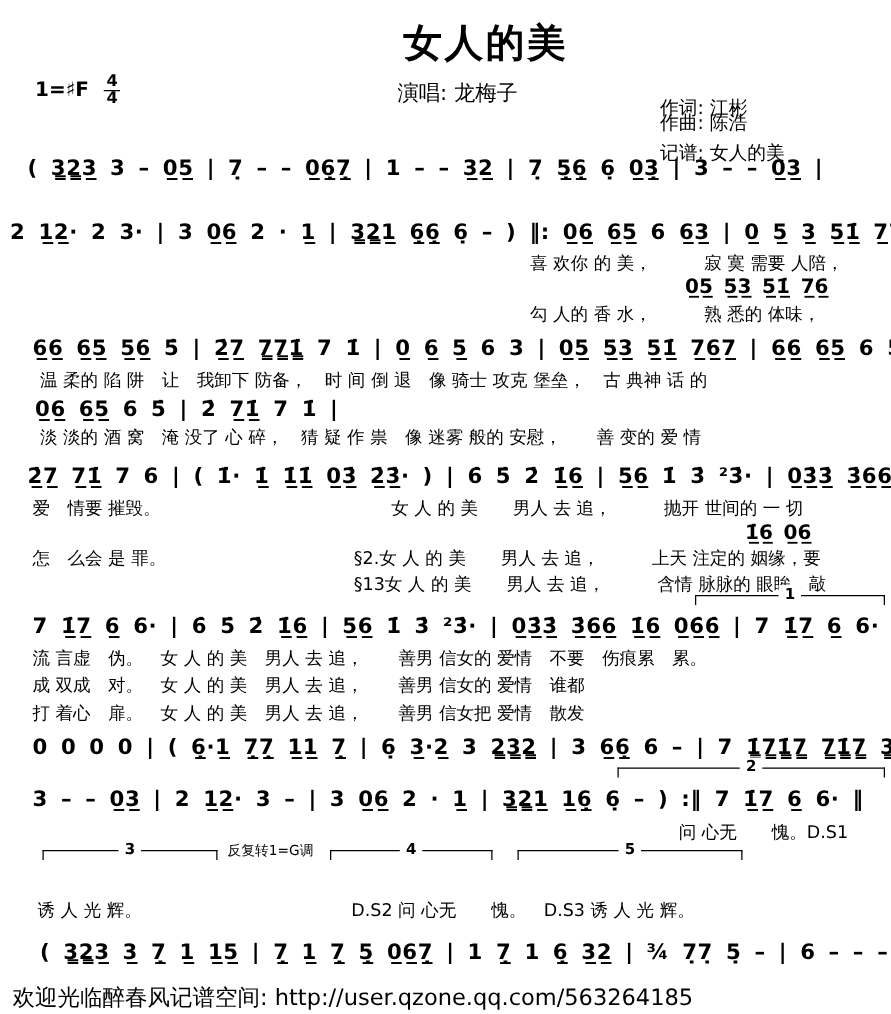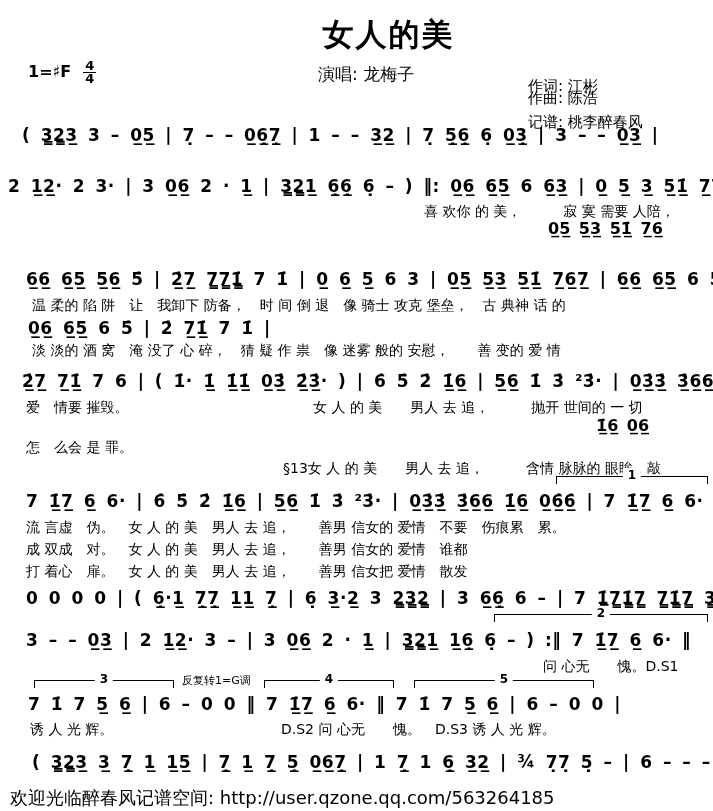--- a/index.html
+++ b/index.html
@@ -37,40 +37,42 @@
 
 <div class="page">
 
   <div class="title">女人的美</div>
 
   <div class="keysig"><span>1=♯F</span><span class="frac"><span class="ft">4</span><span class="fb">4</span></span></div>
 
   <div class="performer">演唱: 龙梅子</div>
   <div class="credit c1">作词: 江彬</div>
   <div class="credit c2">作曲: 陈浩</div>
-  <div class="credit c3">记谱: 桃李醉春风</div>
+  <div class="credit c3">记谱: 女人的美</div>
 
   <div class="row notes" style="left:22px;top:123px;">( 3̳2̳3̲ 3 – 0̲5̲ | 7̣ – – 0̲6̲̣7̲̣ | 1 – – 3̲2̲ | 7̣ 5̲̣6̲̣ 6̣ 0̲3̲̣ | 3 – – 0̲3̲ |</div>
 
   <div class="row notes" style="left:8px;top:174px;">2 1̲2̲· 2 3· | 3 0̲6̲ 2 · 1̲ | 3̳2̳1̲ 6̲̣6̲̣ 6̣ – ) ‖: 0̲6̲ 6̲5̲ 6 6̲3̲ | 0̲ 5̲ 3̲ 5̲1̲̇ 7̲7̲ |</div>
   <div class="row lyric" style="left:424px;top:202px;">喜 欢你 的 美，　　　寂 寞 需要 人陪，</div>
   <div class="row notes-sm" style="left:548px;top:219px;">0̲5̲ 5̲3̲ 5̲1̲̇ 7̲6̲</div>
+  <div class="row lyric" style="left:424px;top:243px;">勾 人的 香 水，　　　熟 悉的 体味，</div>
 
   <div class="row notes" style="left:26px;top:267px;">6̲6̲ 6̲5̲ 5̲6̲ 5̇ | 2̲̇7̲ 7̳7̳1̳̇ 7 1̇ | 0̲ 6̲ 5̲ 6 3 | 0̲5̲ 5̲3̲ 5̲1̲̇ 7̲6̲7̲ | 6̲6̲ 6̲5̲ 6 5̇ |</div>
   <div class="row lyric" style="left:32px;top:296px;">温 柔的 陷 阱　让　我卸下 防备，　时 间 倒 退　像 骑士 攻克 堡垒，　古 典神 话 的</div>
 
   <div class="row notes" style="left:28px;top:316px;">0̲6̲ 6̲5̲ 6 5̇ | 2̇ 7̲1̲̇ 7 1̇ |</div>
   <div class="row lyric" style="left:32px;top:341px;">淡 淡的 酒 窝　淹 没了 心 碎，　猜 疑 作 祟　像 迷雾 般的 安慰，　　善 变的 爱 情</div>
 
   <div class="row notes" style="left:22px;top:369px;">2̲̇7̲ 7̲1̲̇ 7 6 | ( 1̇· 1̲̇ 1̲̇1̲̇ 0̲3̲̇ 2̲̇3̲̇· ) | 6̇ 5̇ 2̇ 1̲̇6̲ | 5̲6̲ 1̇ 3̇ ²3̇· | 0̲3̲̇3̲̇ 3̲̇6̲6̲ 1̇ 6· |</div>
   <div class="row lyric" style="left:26px;top:398px;">爱　情要 摧毁。</div>
   <div class="row lyric" style="left:313px;top:398px;">女 人 的 美　　男人 去 追，　　　抛开 世间的 一 切</div>
   <div class="row notes-sm" style="left:596px;top:416px;">1̲̇6̲ 0̲6̲</div>
 
   <div class="row lyric" style="left:26px;top:438px;">怎　么会 是 罪。</div>
+  <div class="row lyric" style="left:283px;top:438px;">§2.女 人 的 美　　男人 去 追，　　　上天 注定的 姻缘，要</div>
   <div class="row lyric" style="left:283px;top:459px;">§13女 人 的 美　　男人 去 追，　　　含情 脉脉的 眼眸，敲</div>
 
   <div class="volta" style="left:556px;top:476px;width:150px;">
       <span class="volta-label">1</span>
     </div>
   <div class="row notes" style="left:26px;top:489px;">7 1̲̇7̲ 6̲ 6· | 6̇ 5̇ 2̇ 1̲̇6̲ | 5̲6̲ 1̇ 3̇ ²3̇· | 0̲3̲̇3̲̇ 3̲̇6̲6̲ 1̲̇6̲ 0̲6̲̇6̲̇ | 7 1̲̇7̲ 6̲ 6· |</div>
   <div class="row lyric" style="left:26px;top:518px;">流 言虚　伪。　女 人 的 美　男人 去 追，　　善男 信女的 爱情　不要　伤痕累　累。</div>
   <div class="row lyric" style="left:26px;top:562px;">打 着心　扉。　女 人 的 美　男人 去 追，　　善男 信女把 爱情　散发</div>
   <div class="row lyric" style="left:26px;top:540px;">成 双成　对。　女 人 的 美　男人 去 追，　　善男 信女的 爱情　谁都</div>
 
@@ -86,21 +88,20 @@
       <span class="volta-label">3</span>
     </div>
   <div class="repeat-note" style="left:182px;top:673px;">反复转1=G调</div>
   <div class="volta" style="left:264px;top:680px;width:128px;">
       <span class="volta-label">4</span>
     </div>
   <div class="volta" style="left:414px;top:680px;width:178px;">
       <span class="volta-label">5</span>
     </div>
 
-  <div class="row notes" style="left:28px;top:692px;">7 1̇ 7 5̲ 6̲ | 6 – 0 0 ‖ 7 1̲̇7̲ 6̲ 6· ‖ 7 1̇ 7 5̲ 6̲ | 6 – 0 0 |</div>
   <div class="row lyric" style="left:30px;top:720px;">诱 人 光 辉。</div>
   <div class="row lyric" style="left:245px;top:720px;margin-left:36px;">D.S2 问 心无　　愧。　D.S3 诱 人 光 辉。</div>
 
   <div class="row notes" style="left:32px;top:750px;">( 3̳2̳3̲ 3̲ 7̲̣ 1̲ 1̲5̲ | 7̲̣ 1̲ 7̲̣ 5̲̣ 0̲6̲7̲̣ | 1 7̲̣ 1 6̲̣ 3̲2̲ | ¾ 7̣7̣ 5̣ – | 6 – – – ) ‖</div>
 
   <div class="footer">欢迎光临醉春风记谱空间: http://user.qzone.qq.com/563264185</div>
 
 </div>
 
 </body></html>

